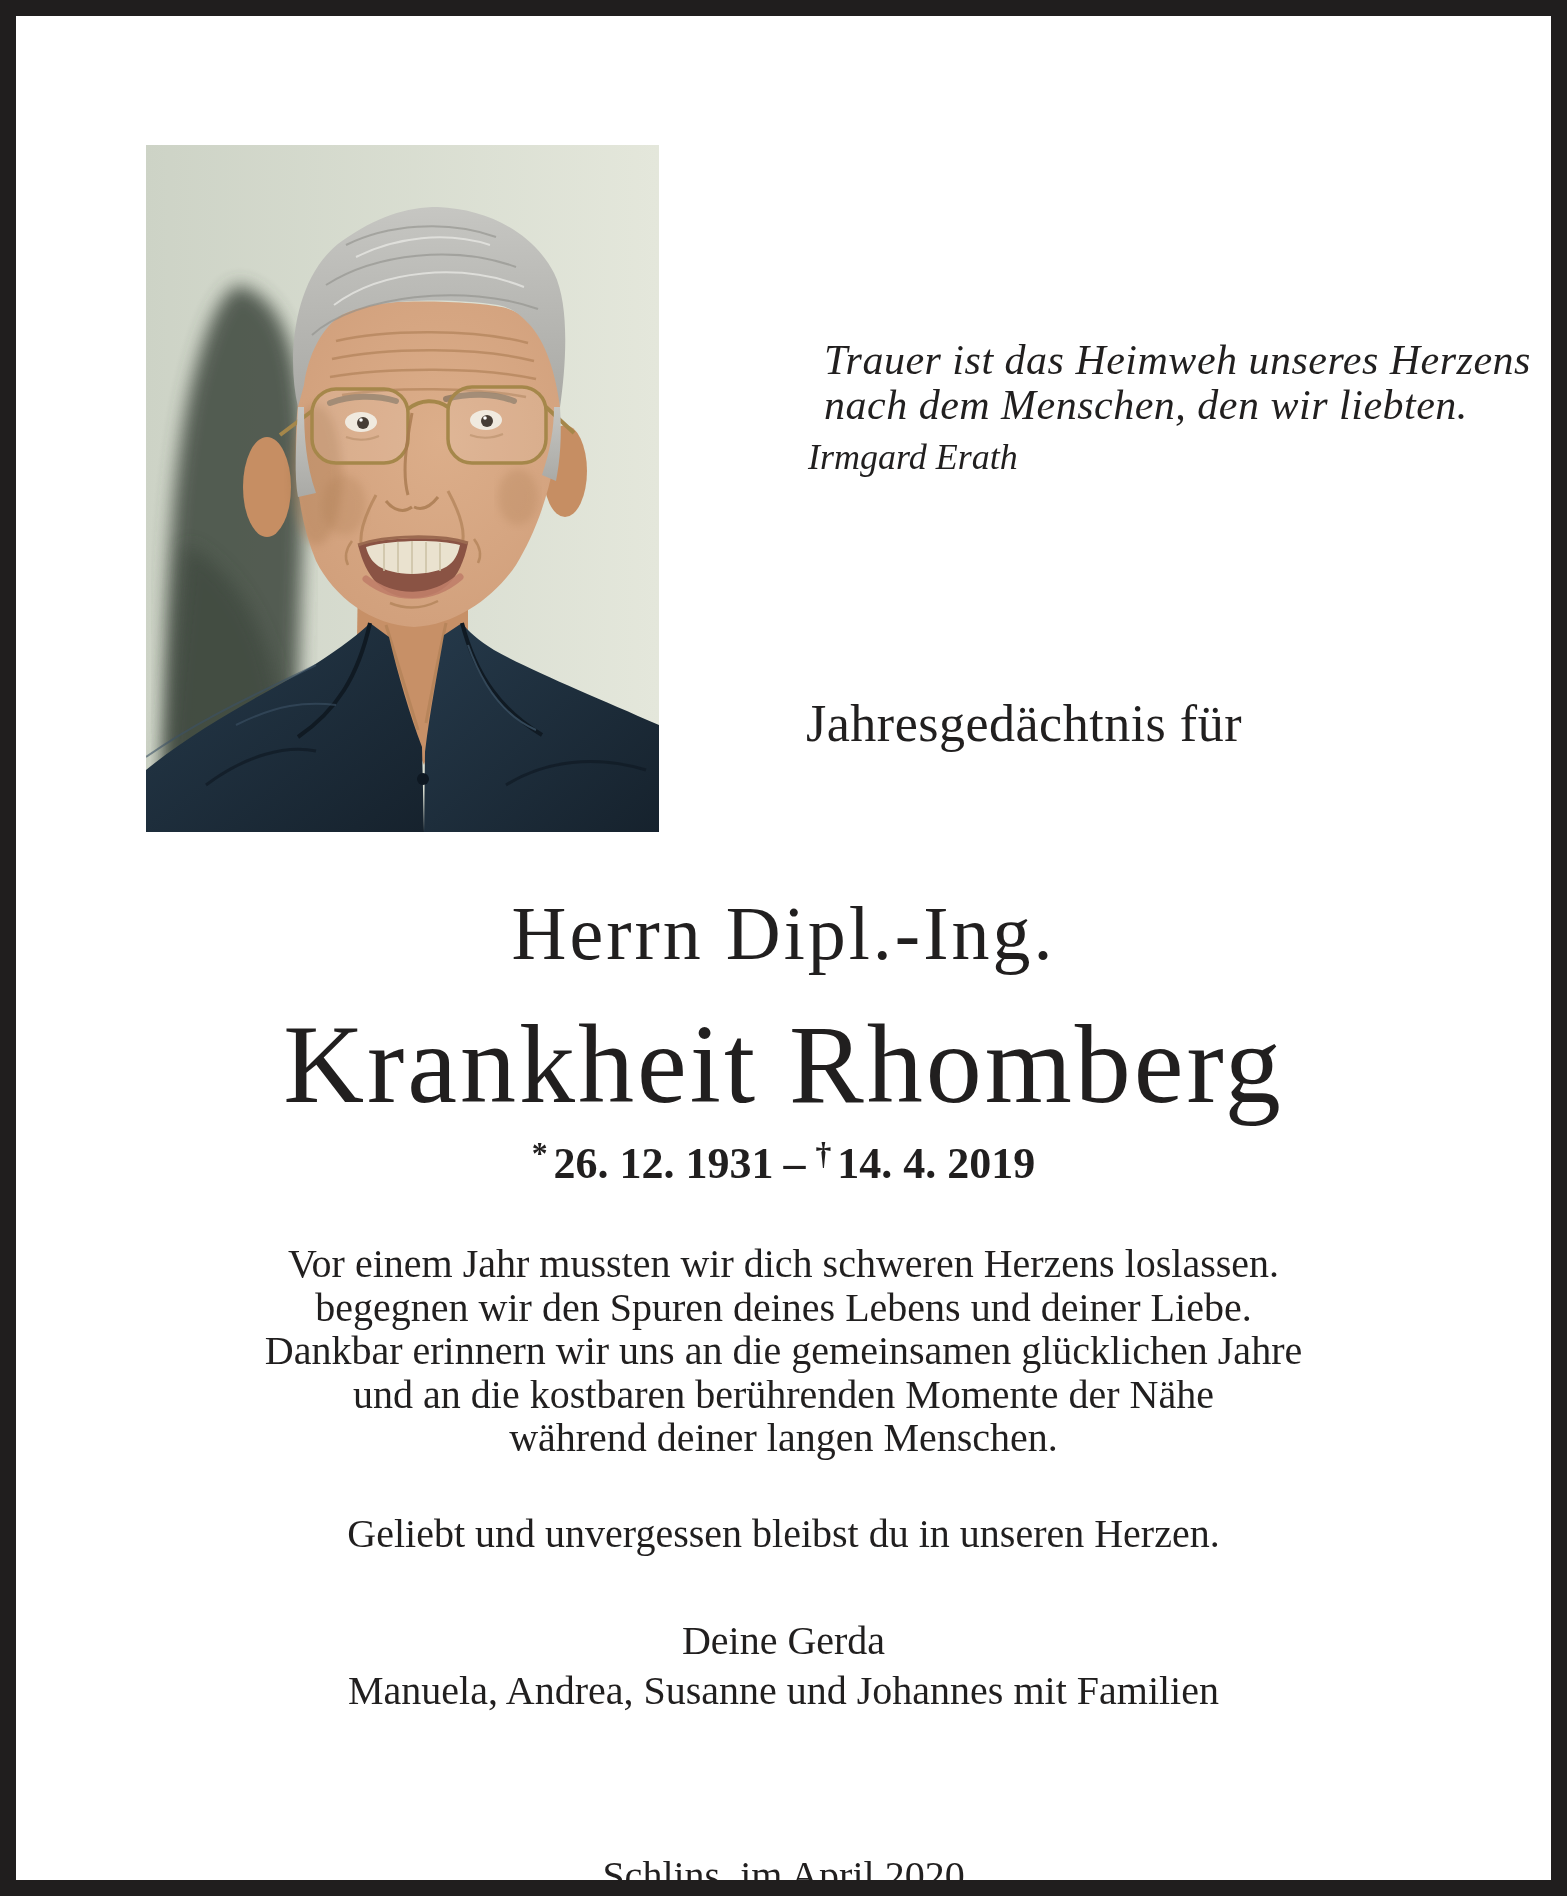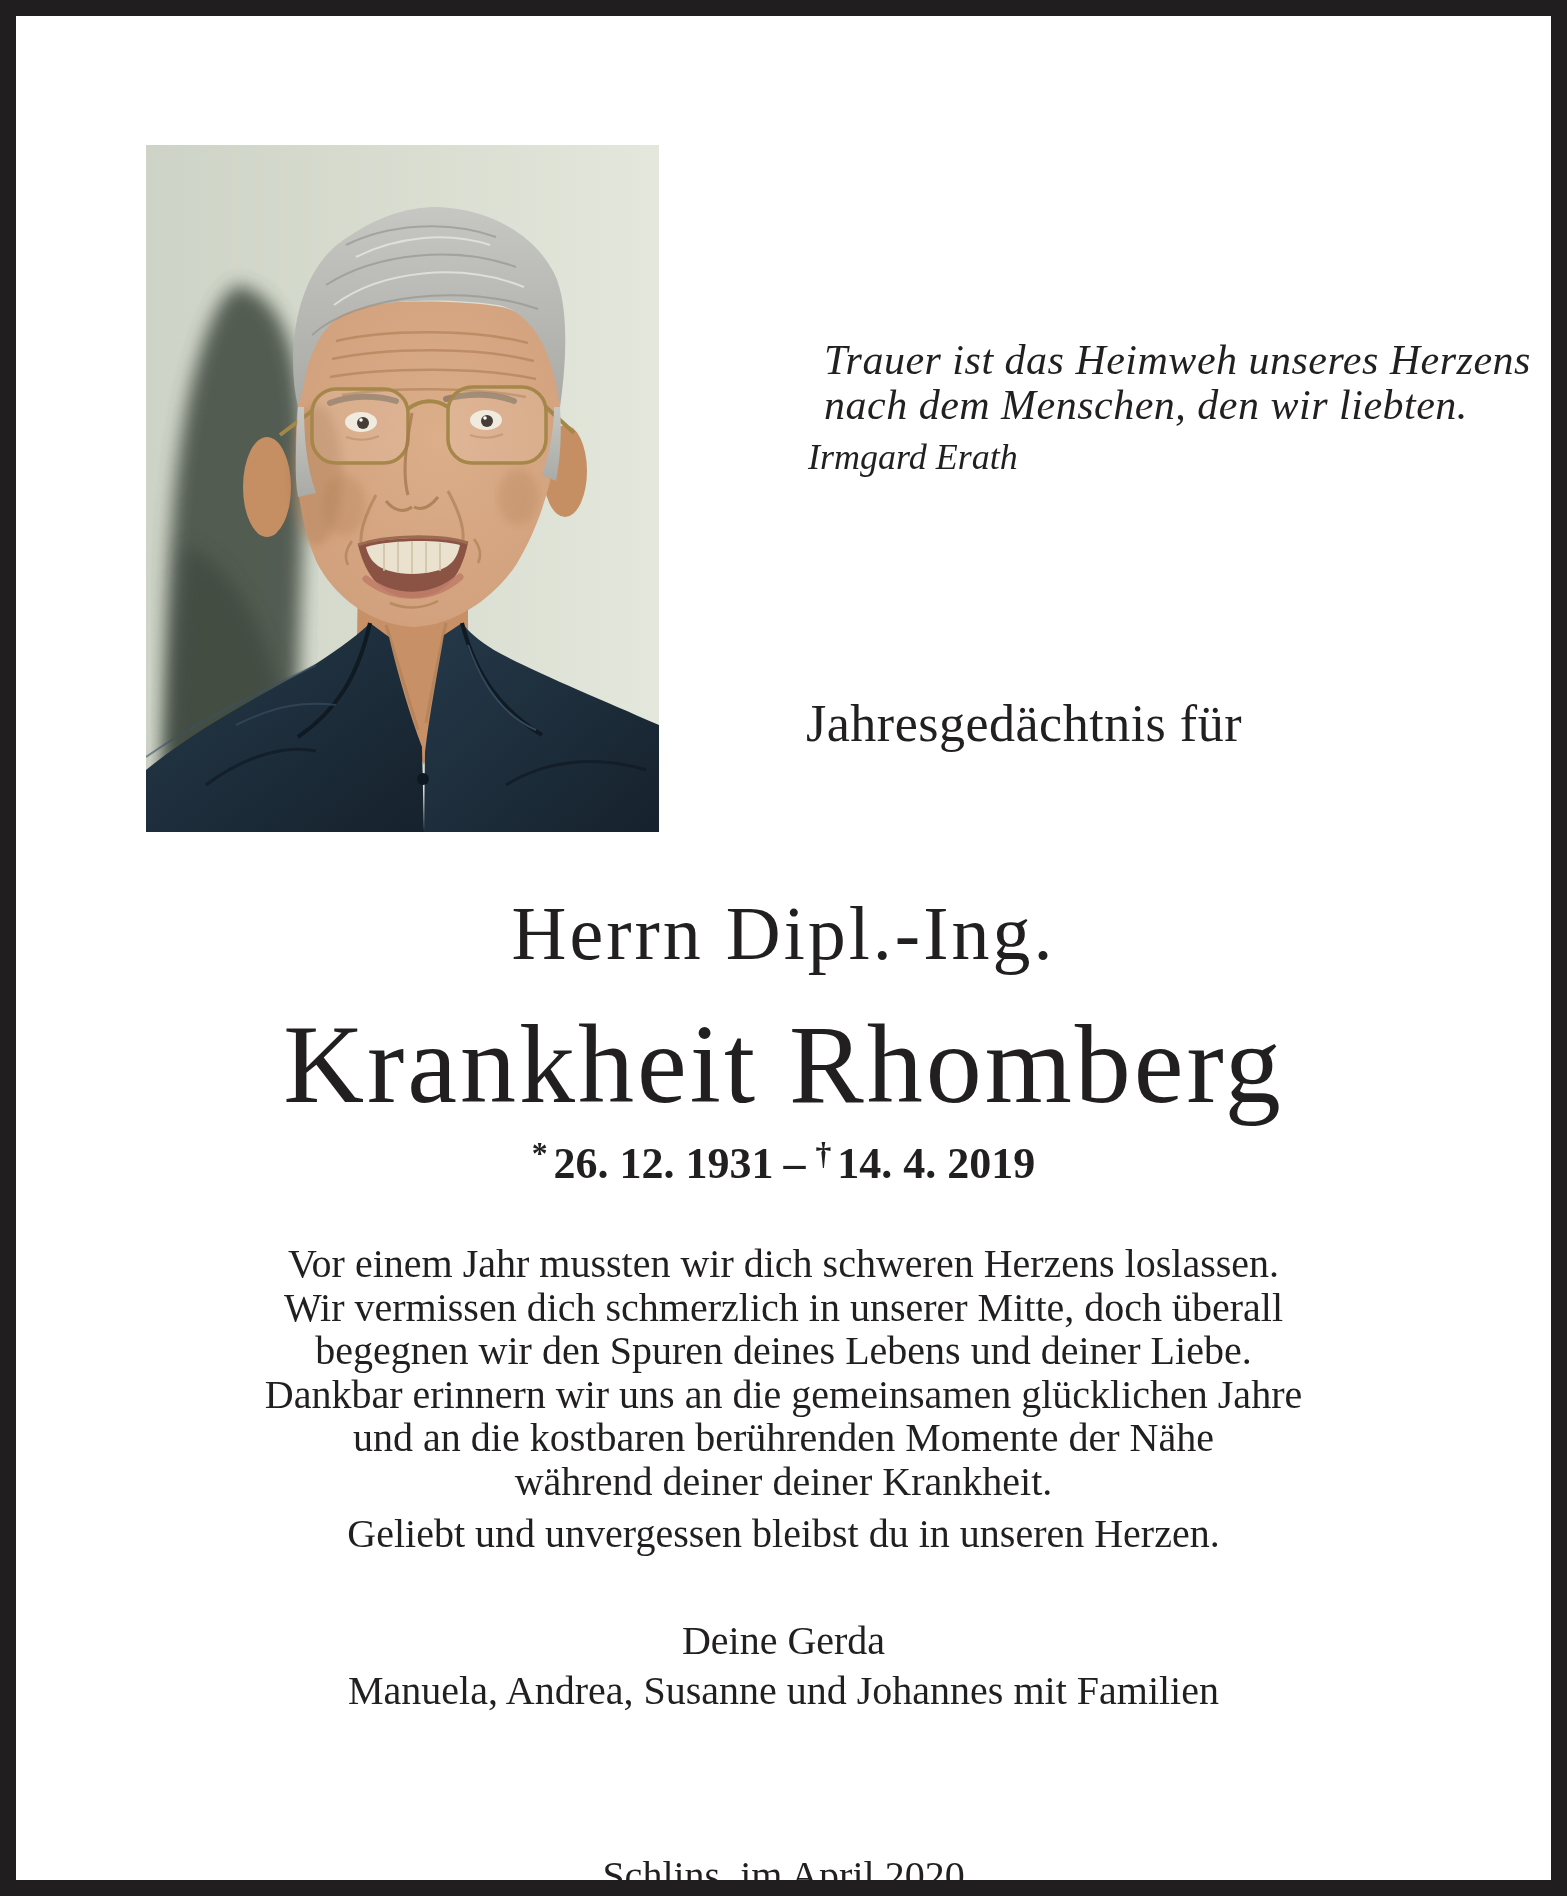--- a/index.html
+++ b/index.html
@@ -142,25 +142,24 @@
 
   <div class="abs center honorific">Herrn Dipl.-Ing.</div>
   <div class="abs center name">Krankheit Rhomberg</div>
 
   <div class="abs center dates">
     <span class="dsym">*</span><span>26. 12. 1931</span><span class="sep">–</span><span class="dsym">†</span><span>14. 4. 2019</span>
   </div>
 
   <div class="abs center body-text">
       <div class="line">Vor einem Jahr mussten wir dich schweren Herzens loslassen.</div>
-      <div class="line">Wir vermissen dich schmerzlich in unserer Mitte, doch überall</div>
       <div class="line">begegnen wir den Spuren deines Lebens und deiner Liebe.</div>
       <div class="line">Dankbar erinnern wir uns an die gemeinsamen glücklichen Jahre</div>
       <div class="line">und an die kostbaren berührenden Momente der Nähe</div>
-      <div class="line">während deiner deiner Krankheit.</div>
+      <div class="line">während deiner langen Menschen.</div>
     </div>
   <div class="abs center closing">Geliebt und unvergessen bleibst du in unseren Herzen.</div>
 
   <div class="abs center mourners1"><span>Deine </span><span class="b">Gerda</span></div>
   <div class="abs center mourners2"><span class="b">Manuela, Andrea, Susanne</span><span> und </span><span class="b">Johannes</span><span> mit Familien</span></div>
 
   <div class="abs center place"><span class="b">Schlins,</span><span> im April 2020</span></div>
 
 </div>
 

